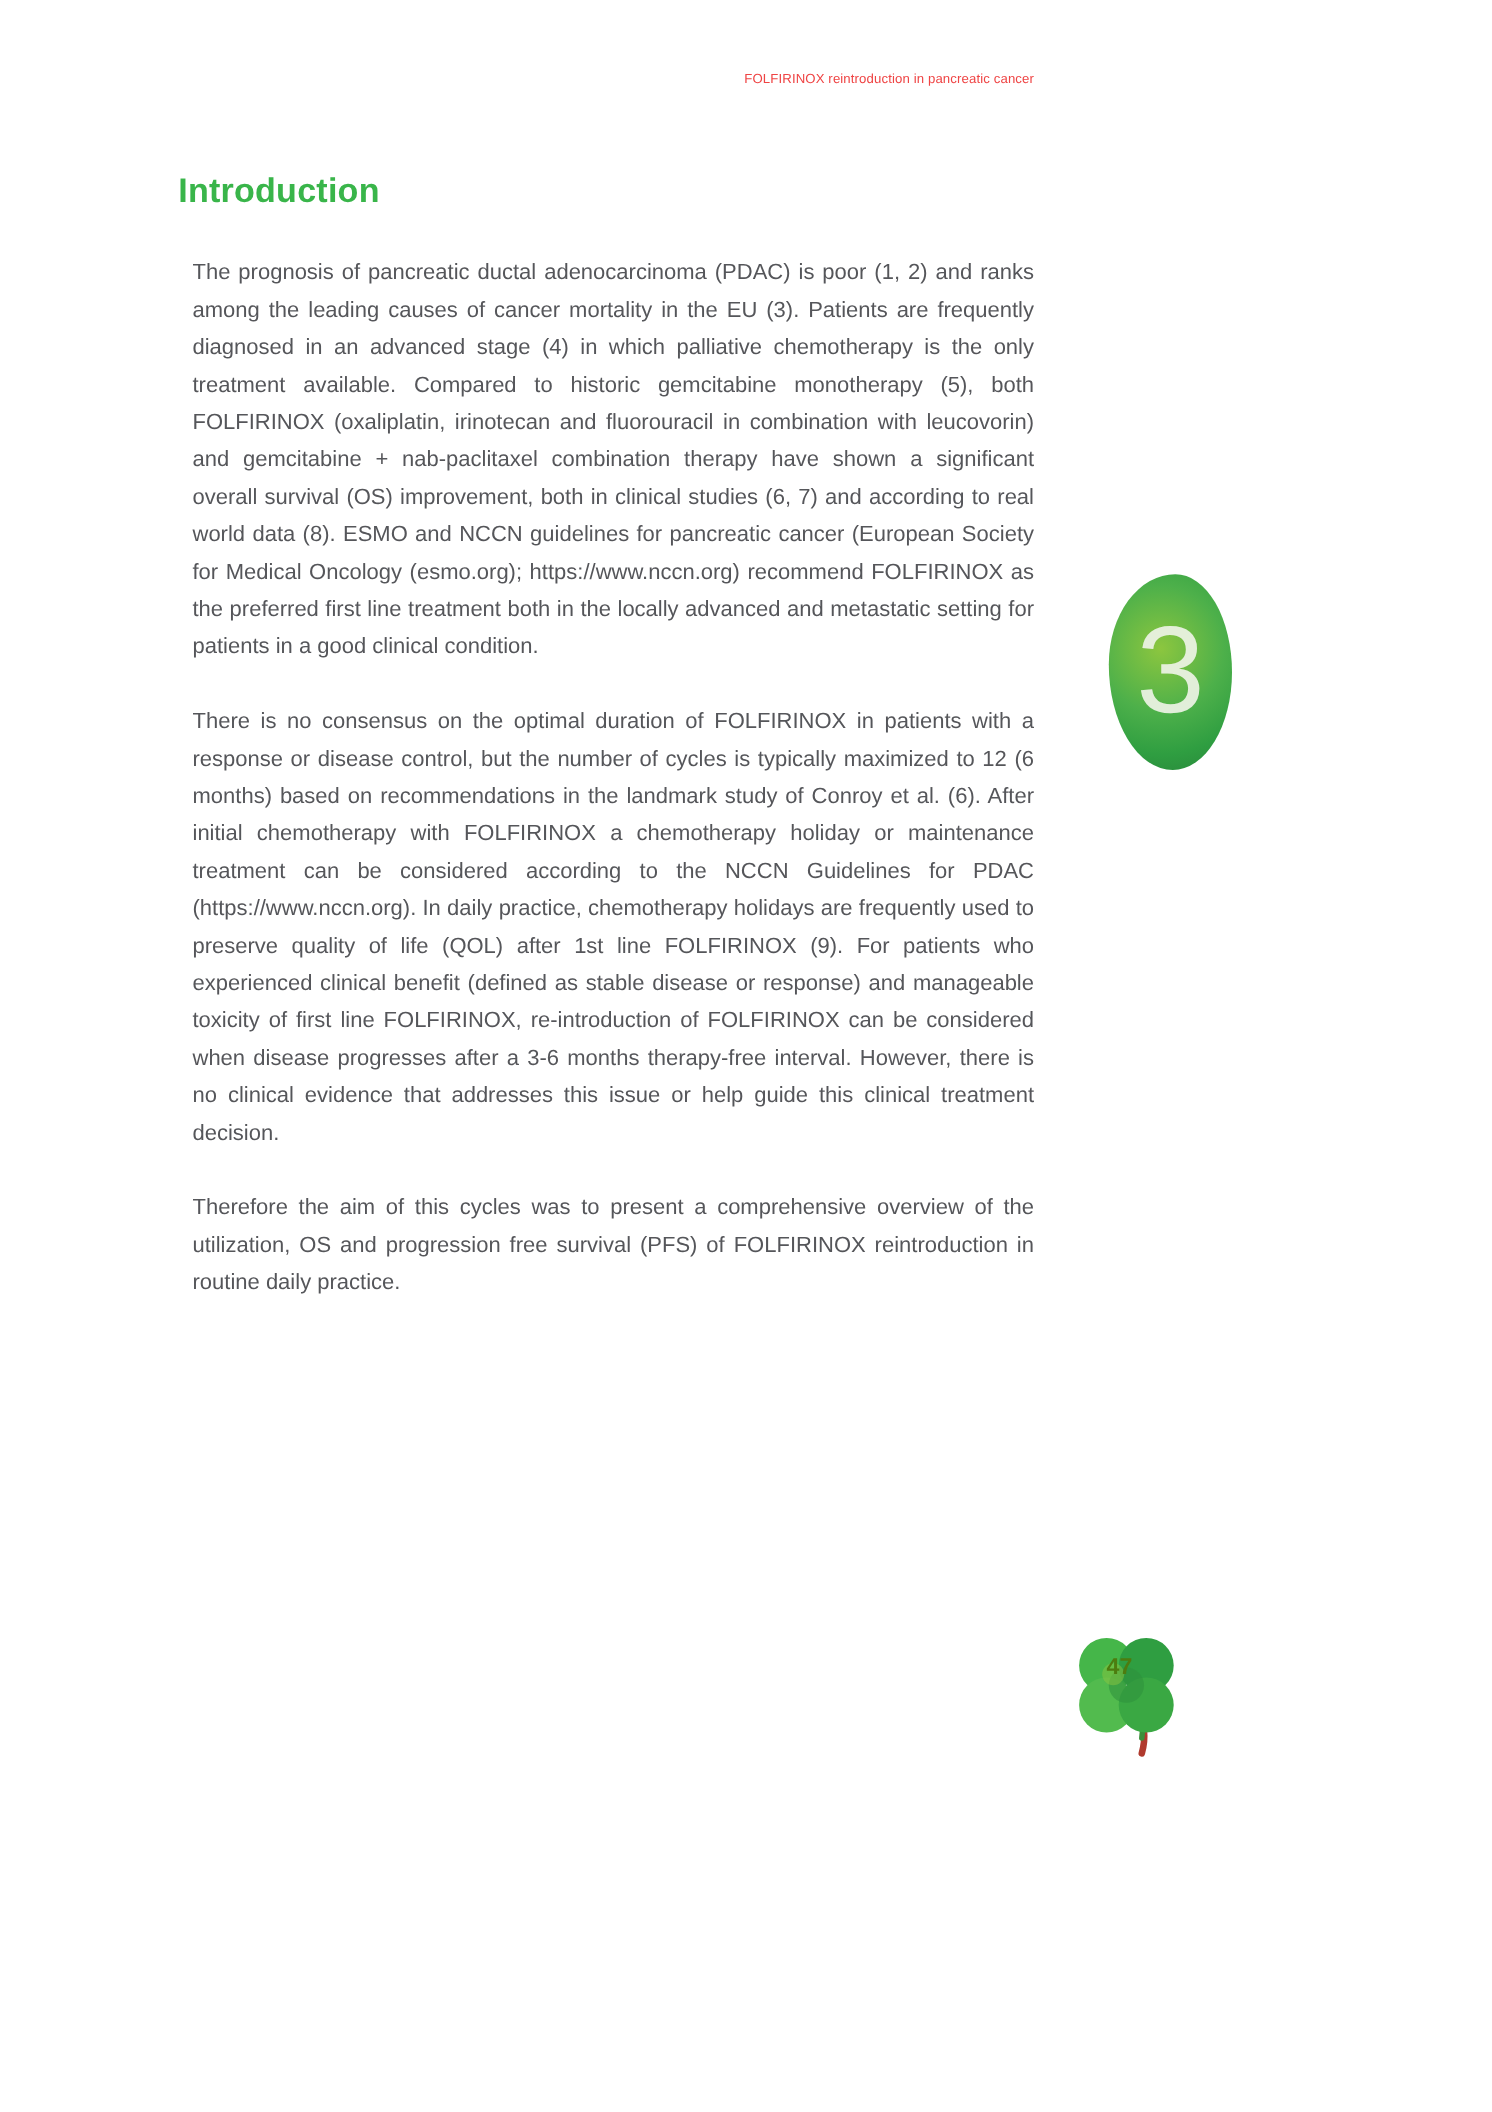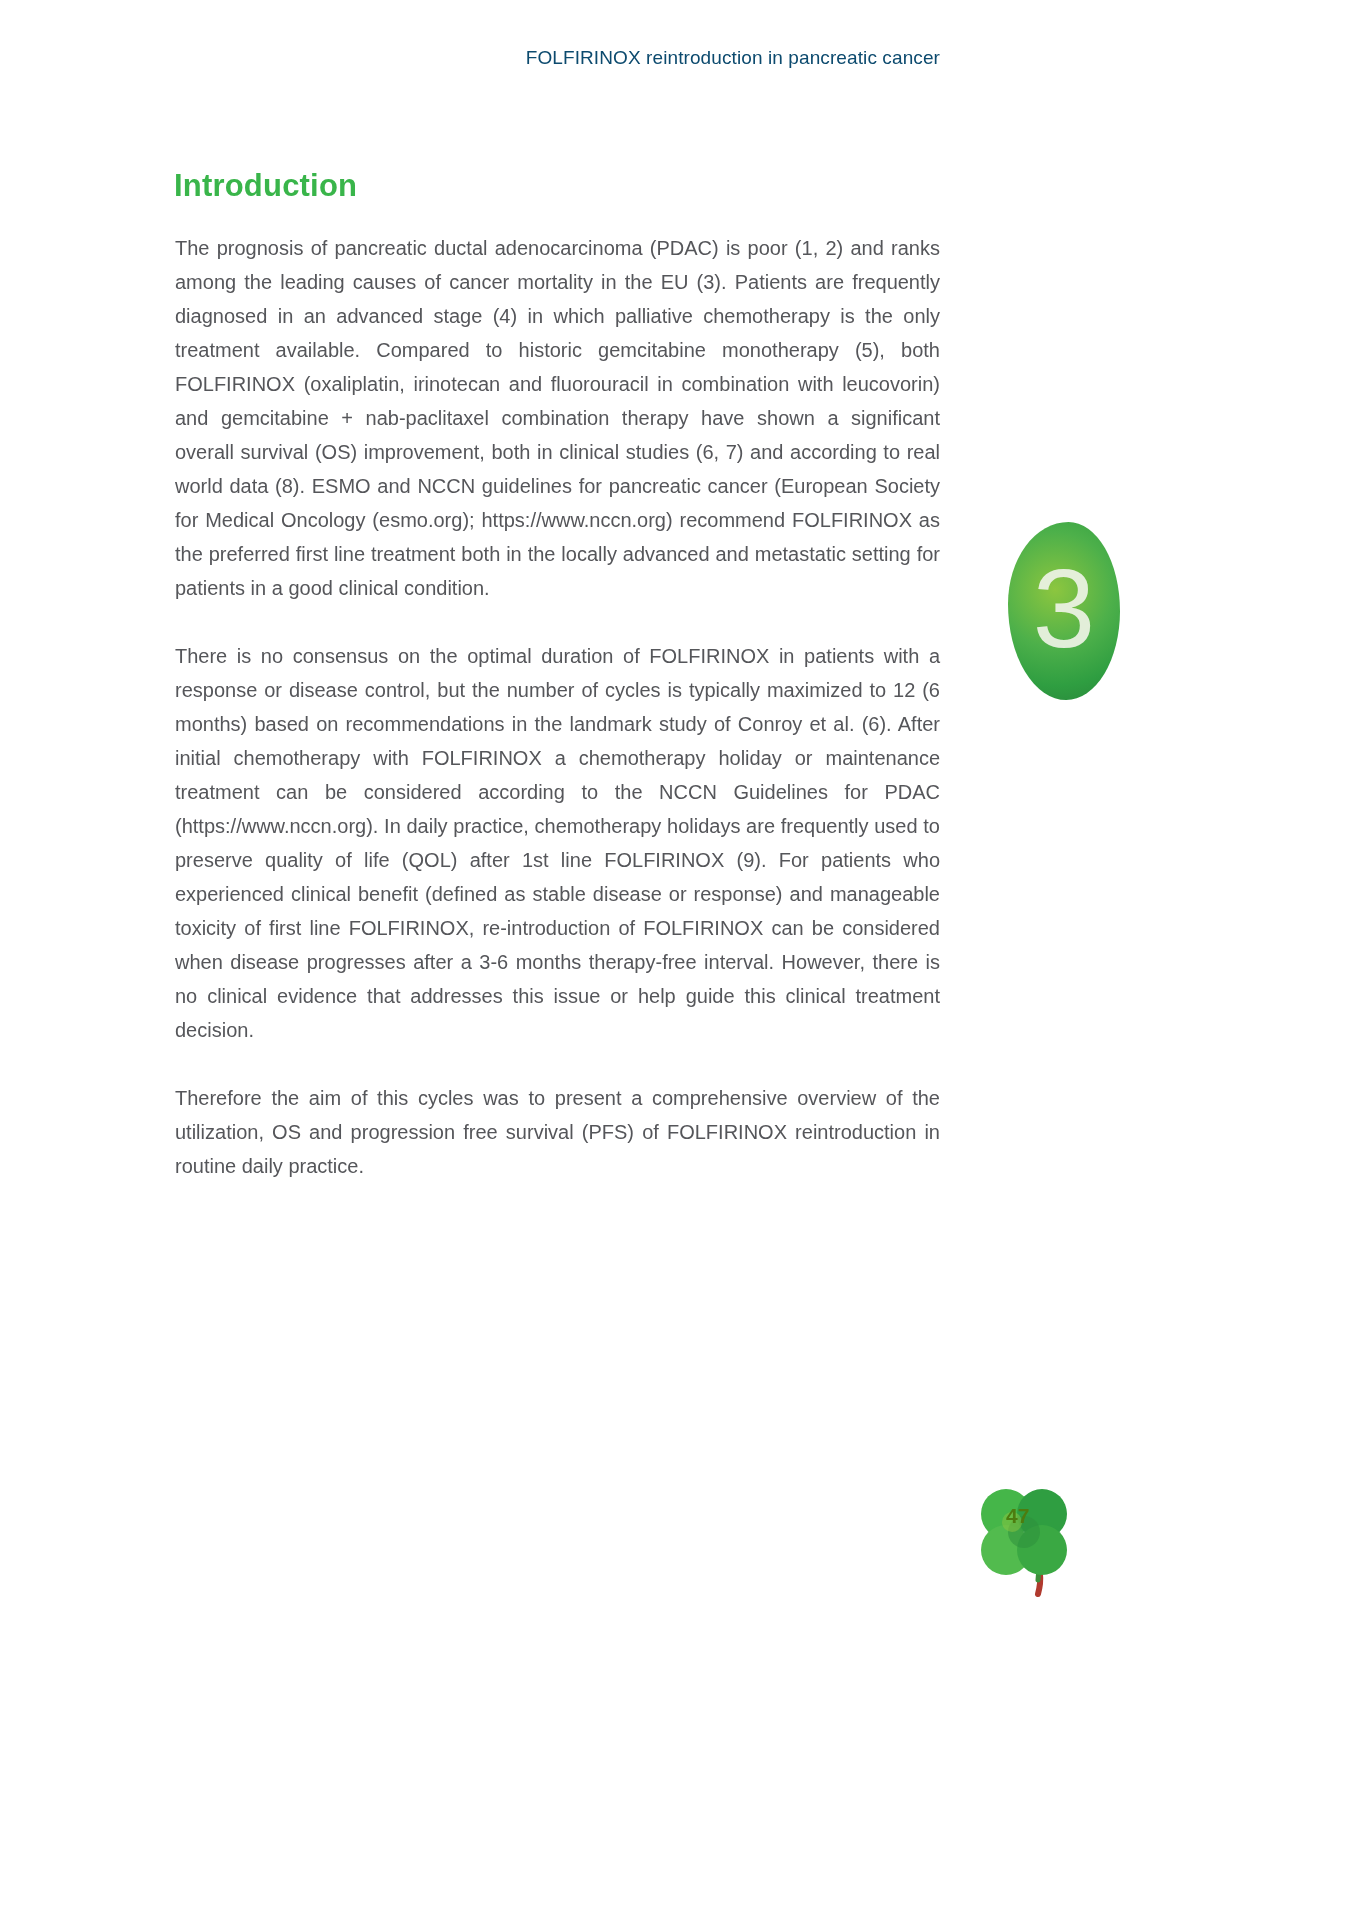--- a/index.html
+++ b/index.html
@@ -14,33 +14,33 @@
     overflow: hidden;
     font-family: "Liberation Sans", sans-serif;
   }
   .page {
     position: absolute;
     inset: 0;
     background: #ffffff;
   }
   .running-header {
     position: absolute;
-    top: 47px;
+    top: 64px;
     left: 162px;
     width: 778px;
     text-align: right;
-    font-size: 19px;
-    color: #0c4a6e;
+    font-size: 12px;
+    color: #ef4444;
     letter-spacing: 0.1px;
   }
   .section-title {
     position: absolute;
     top: 156px;
     left: 162px;
-    margin: 12px;
+    margin: 0;
     font-size: 31px;
     font-weight: bold;
     color: #39b54a;
     letter-spacing: 0.2px;
   }
   .body-copy {
     position: absolute;
     top: 231px;
     left: 162px;
     width: 778px;

